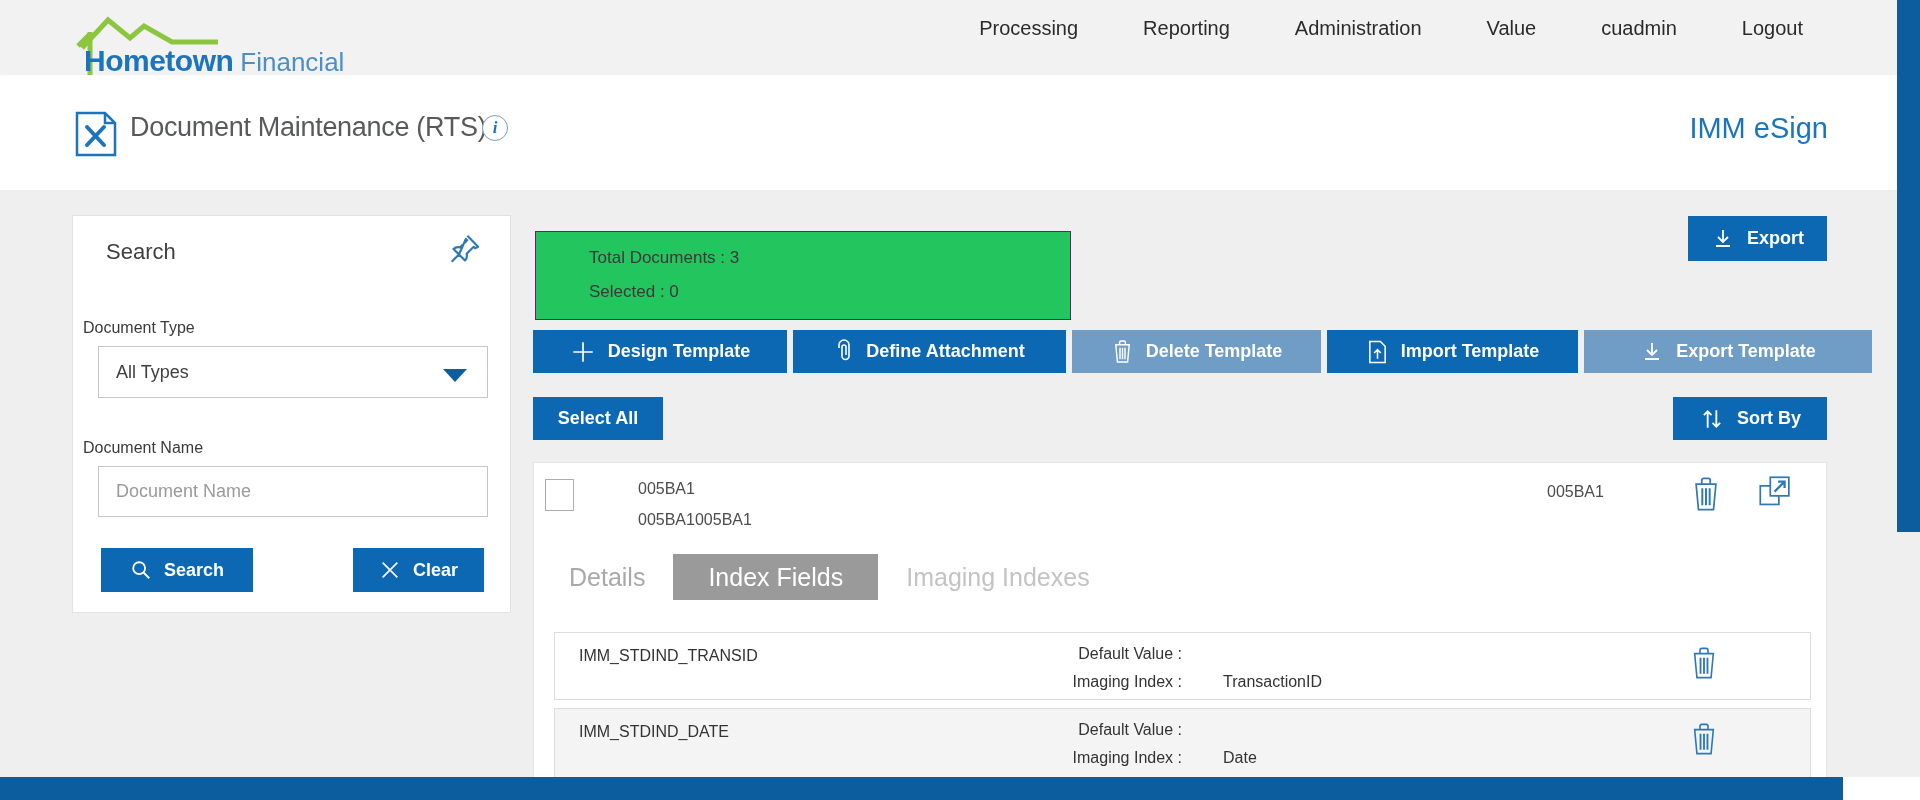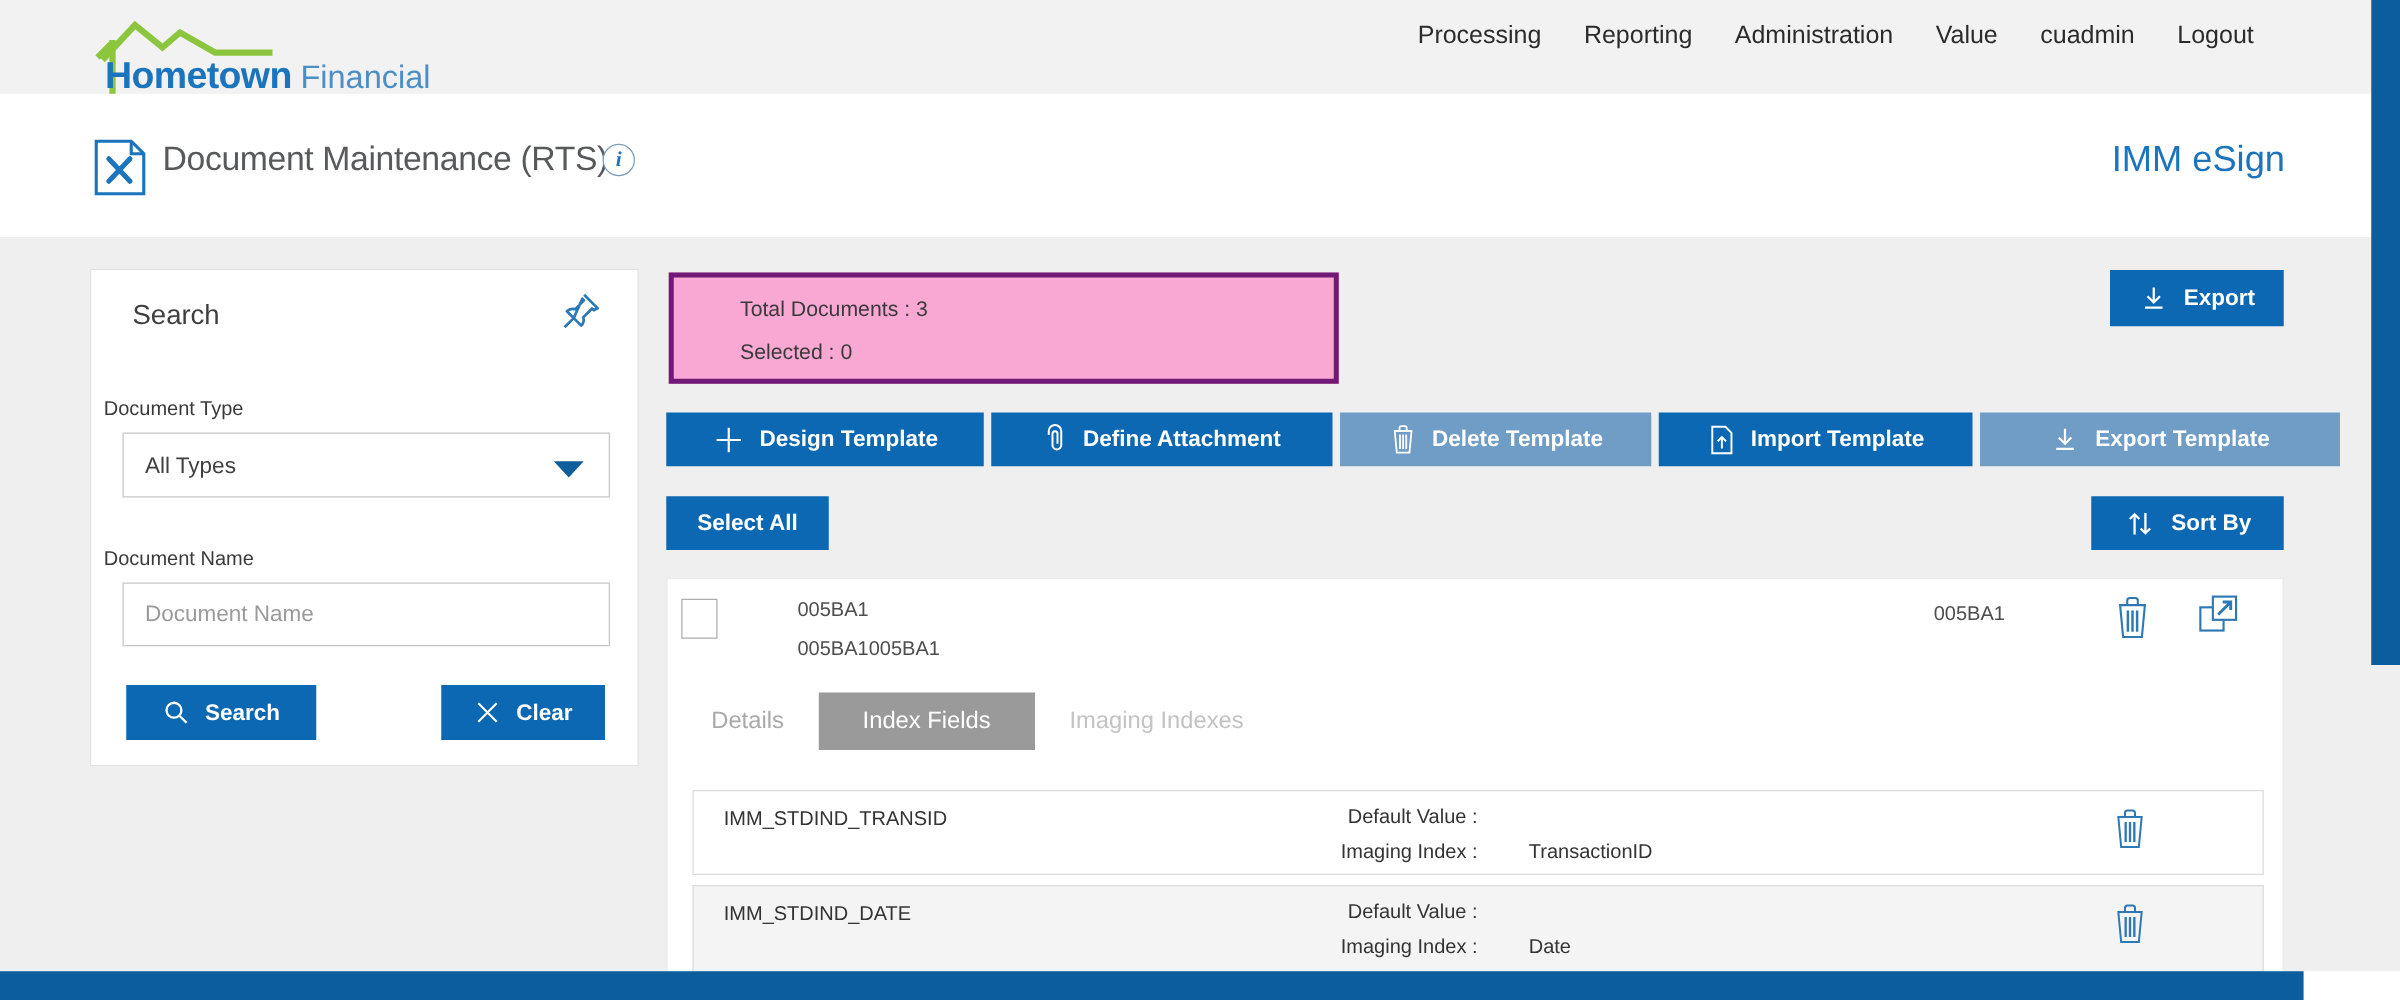--- a/index.html
+++ b/index.html
@@ -6,21 +6,21 @@
   html,body { background:#ffffff; }
   body { font-family:"Liberation Sans", sans-serif; }
   .stage { position:relative; width:1920px; height:800px; overflow:hidden; background:#efefef; }
 
   
   .topbar { position:absolute; left:0; top:0; width:1920px; height:75px; background:#f2f2f2; }
   .logo { position:absolute; left:68px; top:4px; width:330px; height:70px; }
   .logo-text { position:absolute; left:16px; top:40px; white-space:nowrap; }
   .logo-bold { font-size:30px; font-weight:bold; color:#1c75bc; letter-spacing:-0.5px; }
   .logo-light { font-size:26px; font-weight:400; color:#4b8fc6; margin-left:7px; }
-  .topnav { position:absolute; right:117px; top:0; height:56px; display:flex; align-items:center; gap:34px; }
+  .topnav { position:absolute; right:117px; top:0; height:56px; display:flex; align-items:center; gap:65px; }
   .topnav span { font-size:20px; color:#2b2b2b; cursor:pointer; white-space:nowrap; }
 
   
   .headerband { position:absolute; left:0; top:75px; width:1920px; height:115px; background:#ffffff;
                 box-shadow:0 3px 4px rgba(0,0,0,0.10); }
   .doc-icon { position:absolute; left:75px; top:36px; }
   .page-title { position:absolute; left:130px; top:37px; font-size:27px; color:#58595b; letter-spacing:-0.3px; white-space:nowrap; }
   .info-icon { position:absolute; left:482px; top:40px; width:26px; height:26px; border:1.5px solid #7d9db8;
                border-radius:50%; color:#1c75bc; font-family:"Liberation Serif", serif; font-style:italic;
                font-weight:bold; font-size:17px; text-align:center; line-height:24px; background:#fff; }
@@ -45,22 +45,22 @@
   .textinput::placeholder { color:#9a9a9a; opacity:1; }
   .btn { display:inline-flex; align-items:center; justify-content:center; gap:12px; background:#0d68b3;
          color:#ffffff; font-size:18px; font-weight:600; border:none; cursor:pointer;
          font-family:"Liberation Sans", sans-serif; }
   .btn svg { flex:0 0 auto; }
   .btn.disabled { background:#6f9dc6; cursor:default; }
   .search-btn { position:absolute; left:28px; top:332px; width:152px; height:44px; }
   .clear-btn { position:absolute; left:280px; top:332px; width:131px; height:44px; }
 
   
-  .summary-card { position:absolute; left:535px; top:28px; width:536px; height:89px; background:#f9a8d4;
-                  border:4px solid #701a75; }
+  .summary-card { position:absolute; left:535px; top:41px; width:536px; height:89px; background:#22c55e;
+                  border:1px solid #701a75; }
   .summary-line { position:absolute; left:53px; font-size:17px; color:#3a3a3a; }
   .sum1 { top:16px; } .sum2 { top:50px; }
   .export-btn { position:absolute; left:1688px; top:26px; width:139px; height:45px; }
 
   
   .toolbar { position:absolute; left:533px; top:140px; display:flex; gap:6px; }
   .toolbar .btn { height:43px; }
   .tb1 { width:254px; } .tb2 { width:273px; } .tb3 { width:249px; } .tb4 { width:251px;text-align:center; } .tb5 { width:288px; }
   .select-all-btn { position:absolute; left:533px; top:207px; width:130px; height:43px; }
   .sort-by-btn { position:absolute; left:1673px; top:207px; width:154px; height:43px; }
@@ -71,21 +71,21 @@
   .checkbox { position:absolute; left:11px; top:16px; width:29px; height:32px; border:1px solid #adadad;
               background:#fff; cursor:pointer; }
   .doc-name1 { position:absolute; left:104px; top:17px; font-size:16px; color:#4d4d4d; }
   .doc-name2 { position:absolute; left:104px; top:48px; font-size:16px; color:#4d4d4d; }
   .doc-code  { position:absolute; left:1013px; top:20px; font-size:16px; color:#4d4d4d; }
   .iconbtn { position:absolute; color:#2e78b5; cursor:pointer; background:none; border:none; }
   .row-trash { left:1155px; top:12px; }
   .row-open  { left:1222px; top:10px; }
 
   .tabs { position:absolute; left:20px; top:91px; display:flex; gap:13px; height:46px; }
-  .tab { font-size:19px; color:#a9a9a9; display:flex; align-items:center; padding:0 15px; cursor:pointer; white-space:nowrap; }
+  .tab { font-size:25px; color:#a9a9a9; display:flex; align-items:center; padding:0 15px; cursor:pointer; white-space:nowrap; }
   .tab.active { background:#9a9a9a; color:#ffffff; padding:0 35px; }
   .tab.faint { color:#c3c3c3; }
 
   .ixrow { position:absolute; left:20px; width:1257px; border:1px solid #dcdcdc; background:#fff; }
   .ixrow.alt { background:#f4f4f4; }
   .ixrow1 { top:169px; height:68px; }
   .ixrow2 { top:245px; height:70px; }
   .ix-name { position:absolute; left:24px; top:14px; font-size:16px; color:#333333; }
   .plabel { position:absolute; width:160px; left:467px; text-align:right; font-size:16px; color:#333333; }
   .pval { position:absolute; left:668px; font-size:16px; color:#333333; }

